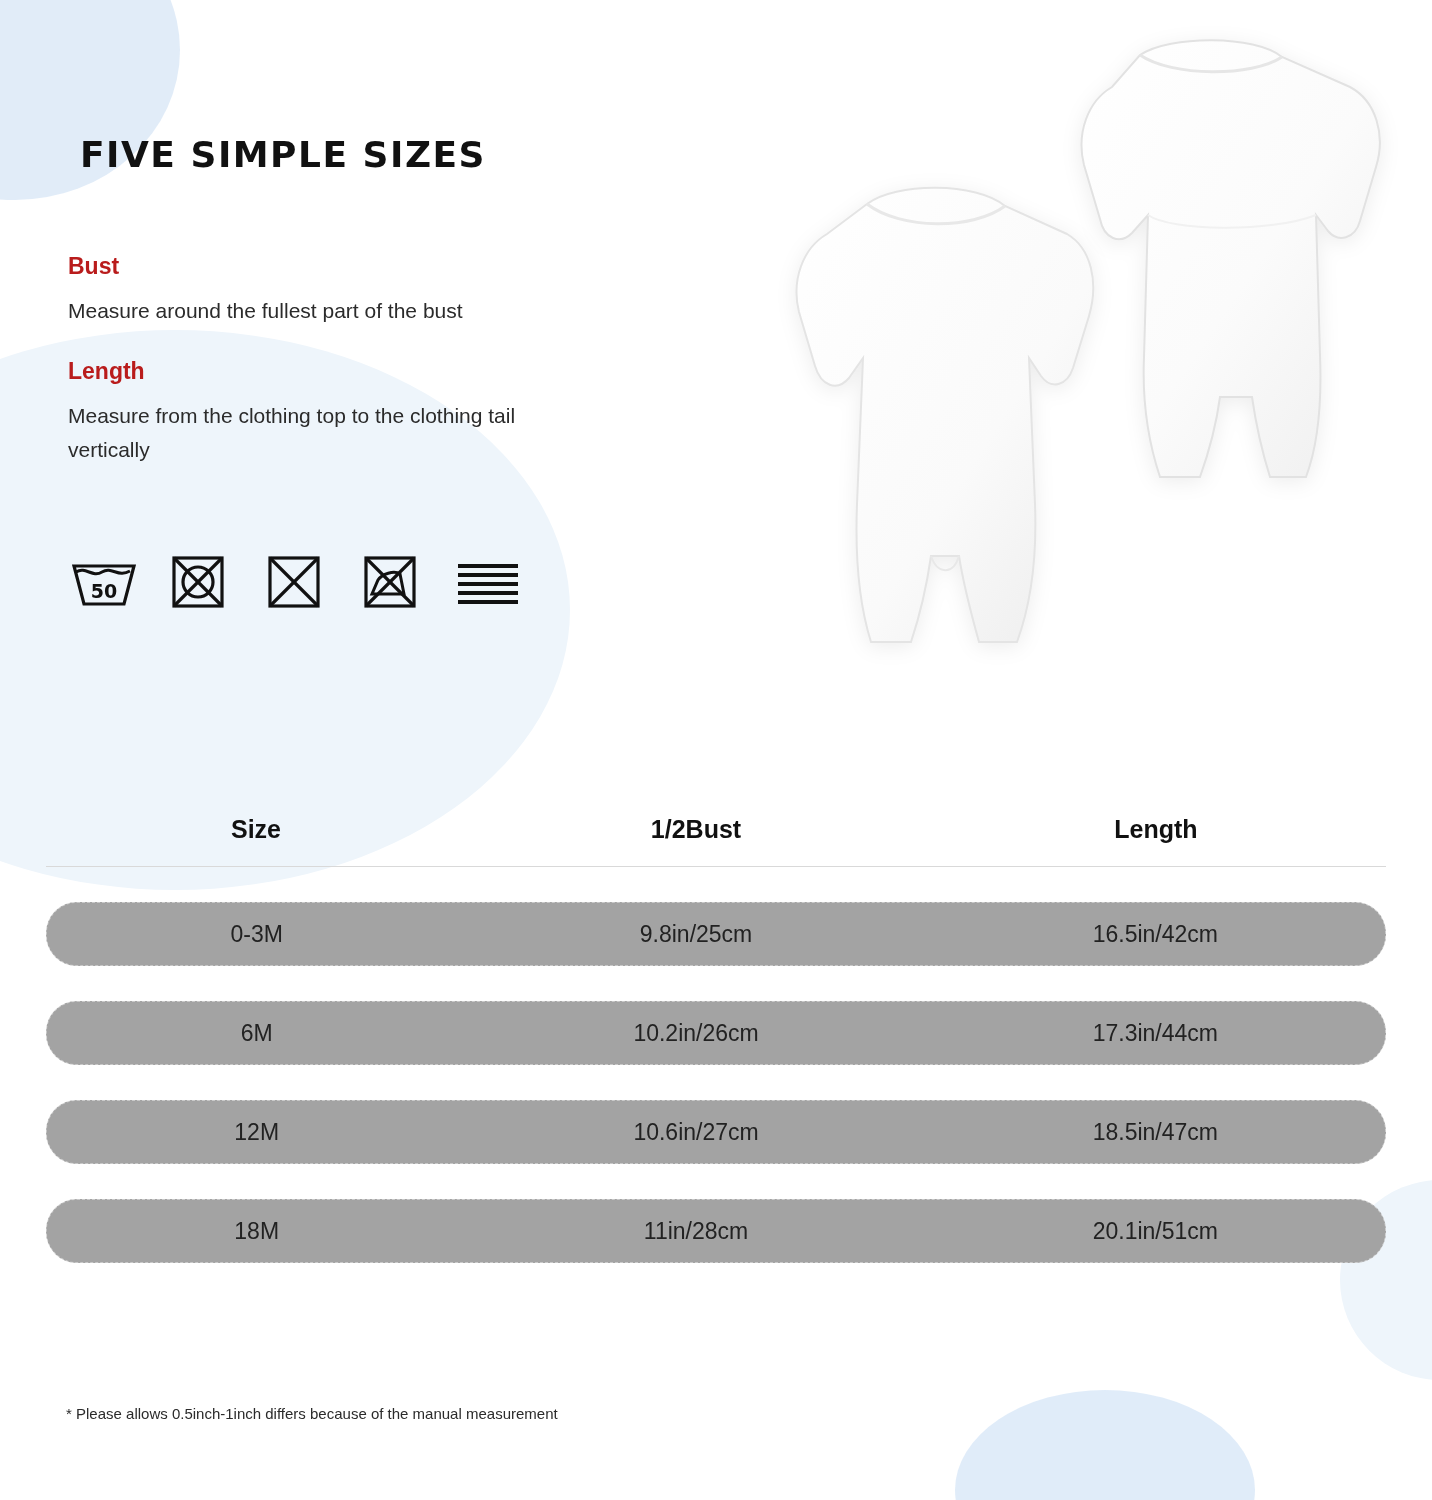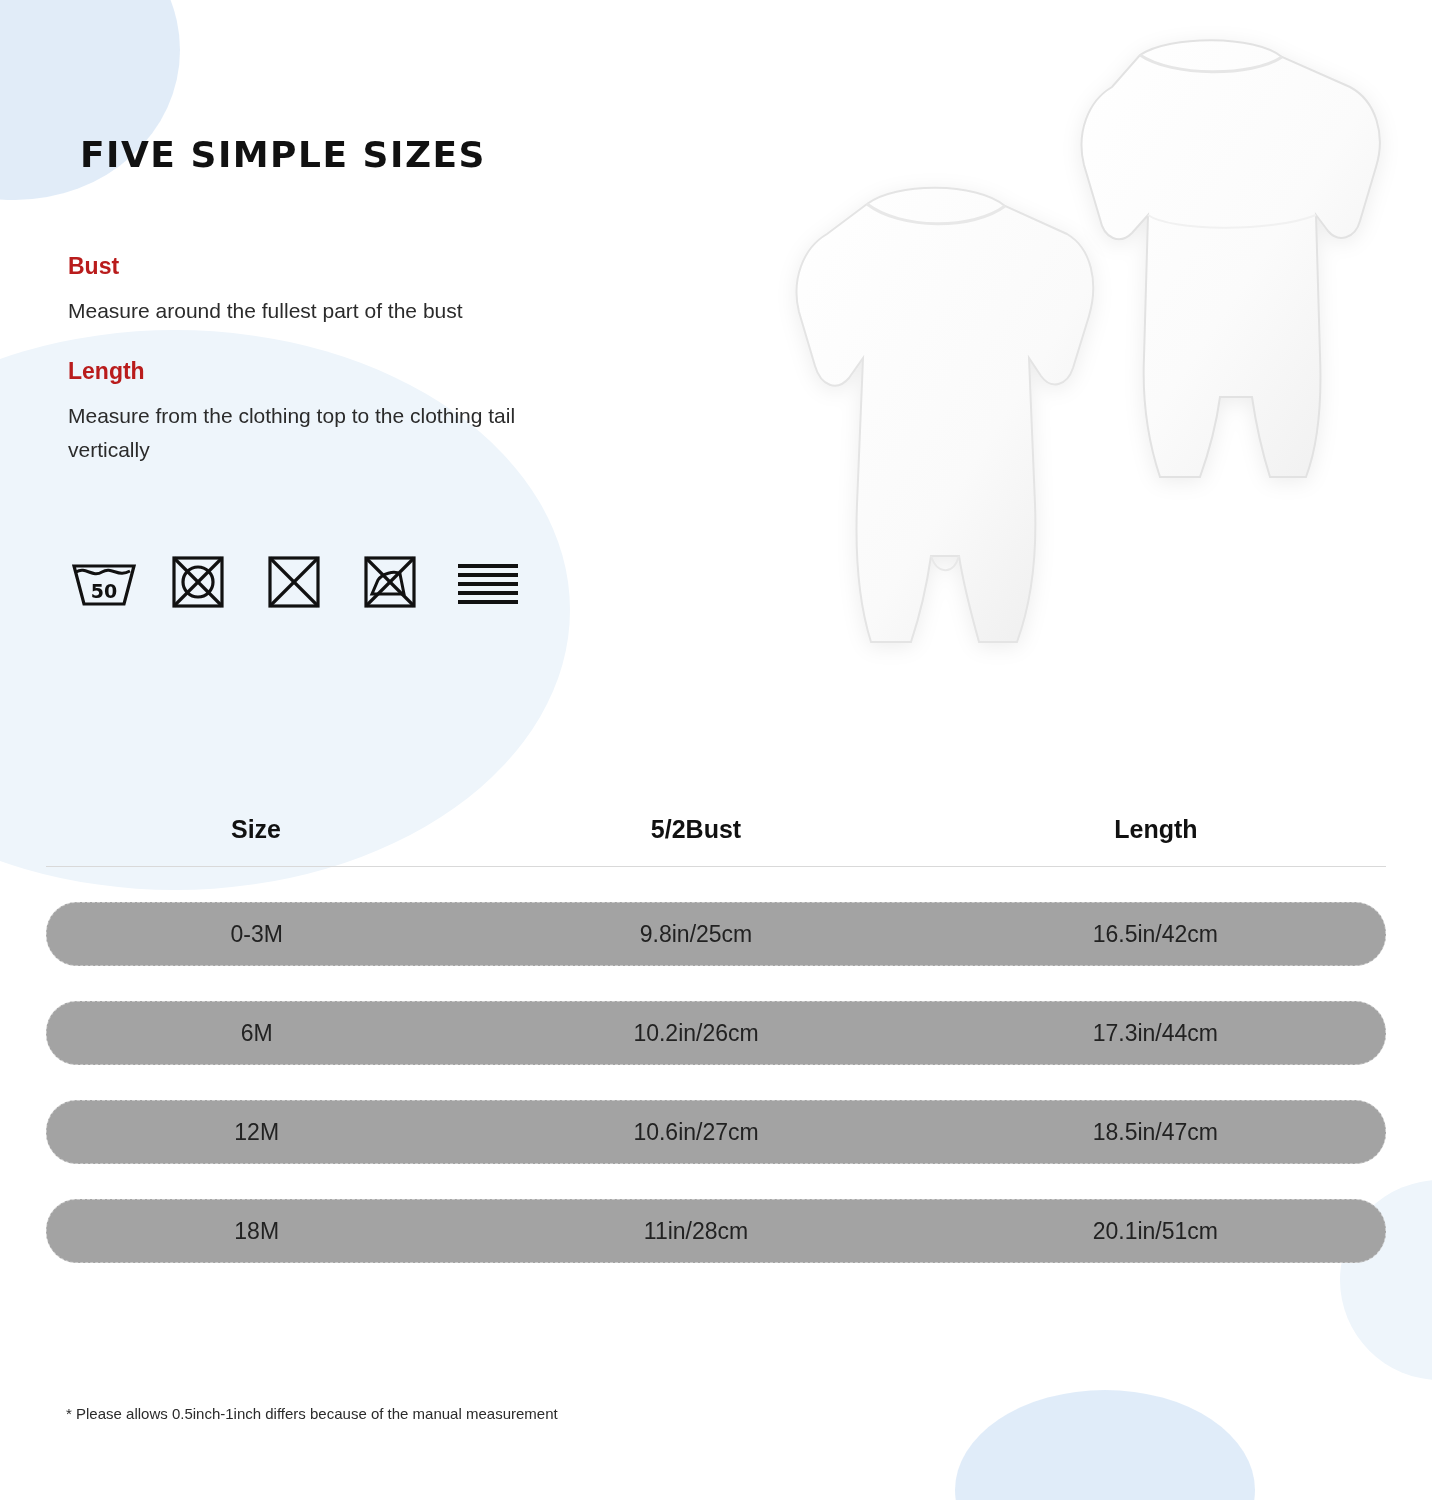--- a/index.html
+++ b/index.html
@@ -263,21 +263,21 @@
                  C82 222, 66 216, 60 196
                  L44 142 C36 110, 48 78, 72 64 Z" fill="url(#gFront)" stroke="#e4e4e4" stroke-width="2"></path>
         <path d="M112 34 C146 60, 218 60, 250 36" fill="none" stroke="#e8e8e8" stroke-width="3"></path>
         <path d="M176 386 C182 404, 198 406, 204 386" fill="none" stroke="#e8e8e8" stroke-width="2"></path>
       </svg>
     </div>
 
     <div class="table">
       <div class="thead">
         <div class="th col-1">Size</div>
-        <div class="th col-2">5/2Bust</div>
+        <div class="th col-2">1/2Bust</div>
         <div class="th col-3">Length</div>
       </div>
 
       <div class="trow">
         <div class="td col-1">0-3M</div>
         <div class="td col-2">9.8in/25cm</div>
         <div class="td col-3">16.5in/42cm</div>
       </div>
 
       <div class="trow">

